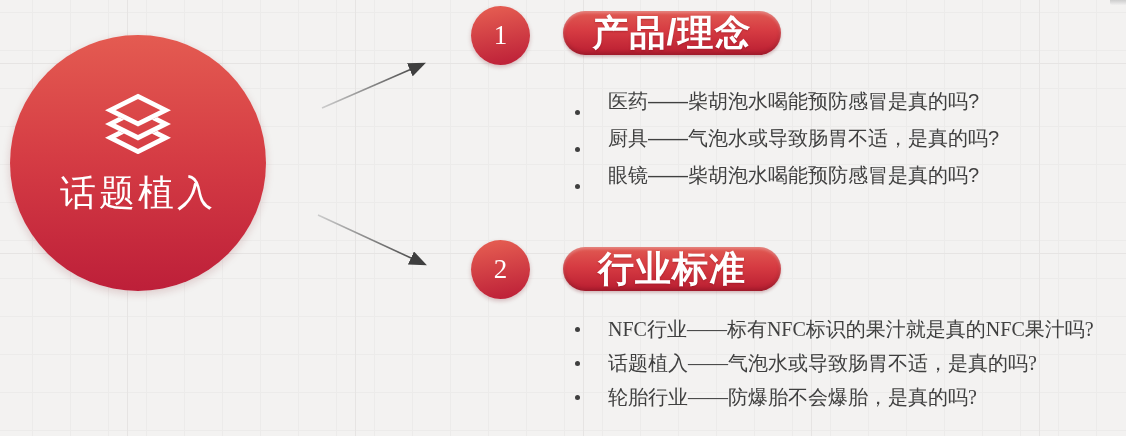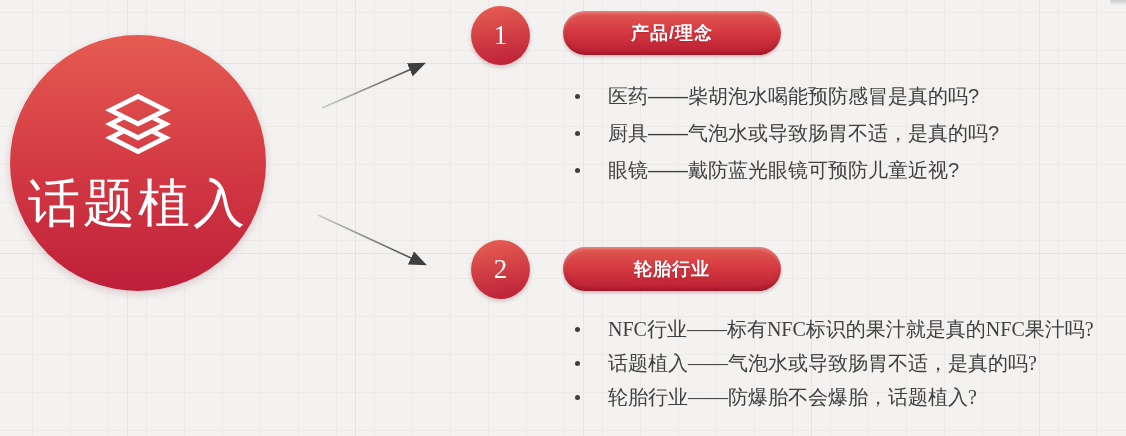--- a/index.html
+++ b/index.html
@@ -28,50 +28,50 @@
     position:absolute;left:10px;top:35px;width:256px;height:256px;
     border-radius:50%;
     background:linear-gradient(180deg,#e45b51 0%,#d53c44 48%,#bd1f39 100%);
     box-shadow:0 3px 8px rgba(120,20,30,.18);
   }
   .hub svg.layers{position:absolute;left:50%;top:58px;transform:translateX(-50%);width:68px;height:64px;}
   .hub-label{
     position:absolute;left:0;right:0;top:134px;
     text-align:center;color:#ffffff;
     font-family:"DejaVu Serif","Liberation Serif",serif;
-    font-size:52px;letter-spacing:3px;white-space:nowrap;
+    font-size:36px;letter-spacing:3px;white-space:nowrap;
   }
   
   svg.arrows{position:absolute;left:0;top:0;width:1126px;height:436px;pointer-events:none;}
   
   .num-circle{
     position:absolute;left:471px;width:59px;height:59px;border-radius:50%;
     background:linear-gradient(170deg,#e35a50 10%,#bd2038 95%);
     color:#fff;display:flex;align-items:center;justify-content:center;
     font-family:"Liberation Serif","DejaVu Serif",serif;font-size:27px;
     box-shadow:0 2px 4px rgba(120,20,30,.25);
   }
   .num-circle.s1{top:6px;}
   .num-circle.s2{top:240px;}
   
   .pill{
     position:absolute;left:563px;width:218px;height:44px;border-radius:22px;
     background:linear-gradient(180deg,#e05a52 0%,#d63b42 45%,#b91d31 100%);
     box-shadow:inset 0 2px 3px rgba(255,255,255,.28), inset 0 -2px 4px rgba(0,0,0,.18), 0 2px 3px rgba(120,20,30,.25);
     display:flex;align-items:center;justify-content:center;
-    color:#fff;font-size:18px;font-weight:bold;letter-spacing:1px;
+    color:#fff;font-size:36px;font-weight:bold;letter-spacing:1px;
     text-shadow:0 1px 2px rgba(110,10,20,.35);
   }
   .pill.s1{top:11px;}
   .pill.s2{top:247px;}
   
   ul.list{position:absolute;left:570px;margin:0;padding:0;list-style:none;color:#404040;font-size:20px;}
   ul.list li{display:flex;align-items:center;white-space:nowrap;}
   ul.list.s1{top:78px;}
-  ul.list.s1 li{height:37px;}
+  ul.list.s1 li{height:37px;align-items:flex-end;}
   ul.list.s2{top:312px;font-family:Liberation Serif, serif;}
   ul.list.s2 li{height:34px;}
   .dot{width:5px;height:5px;border-radius:50%;background:#3f3f3f;margin:0 28px 0 5px;flex:none;}
 </style>
 </head>
 <body>
 
 <div class="canvas">
 
   <div class="artifact"></div>
@@ -124,38 +124,38 @@
     <li>
         <span class="dot"></span>
         <span>医药——柴胡泡水喝能预防感冒是真的吗?</span>
       </li>
     <li>
         <span class="dot"></span>
         <span>厨具——气泡水或导致肠胃不适，是真的吗?</span>
       </li>
     <li>
         <span class="dot"></span>
-        <span>眼镜——戴防蓝光眼镜可预防儿童近视?</span>
+        <span>眼镜——柴胡泡水喝能预防感冒是真的吗?</span>
       </li>
   </ul>
 
   <div class="num-circle s2">
     <span>2</span>
   </div>
   <div class="pill s2">
-    <span>轮胎行业</span>
+    <span>行业标准</span>
   </div>
   <ul class="list s2">
     <li>
         <span class="dot"></span>
         <span>NFC行业——标有NFC标识的果汁就是真的NFC果汁吗?</span>
       </li>
     <li>
         <span class="dot"></span>
         <span>话题植入——气泡水或导致肠胃不适，是真的吗?</span>
       </li>
     <li>
         <span class="dot"></span>
-        <span>轮胎行业——防爆胎不会爆胎，话题植入?</span>
+        <span>轮胎行业——防爆胎不会爆胎，是真的吗?</span>
       </li>
   </ul>
 
 </div>
 
 </body></html>

